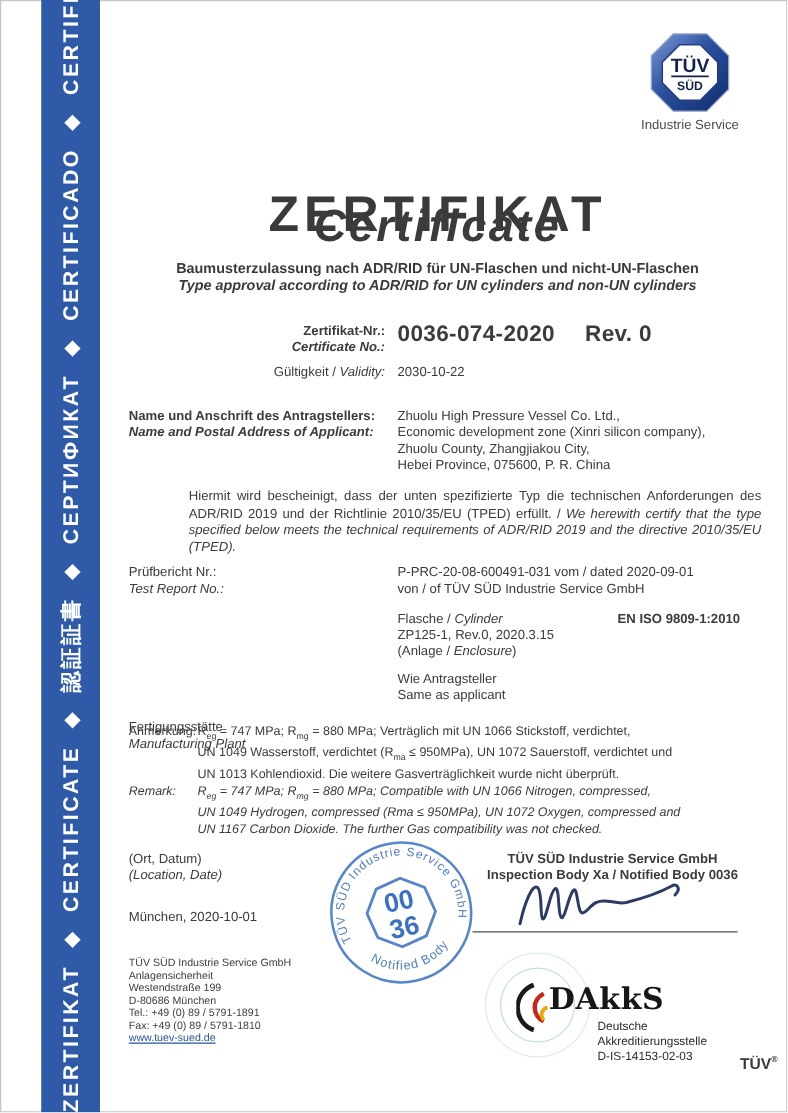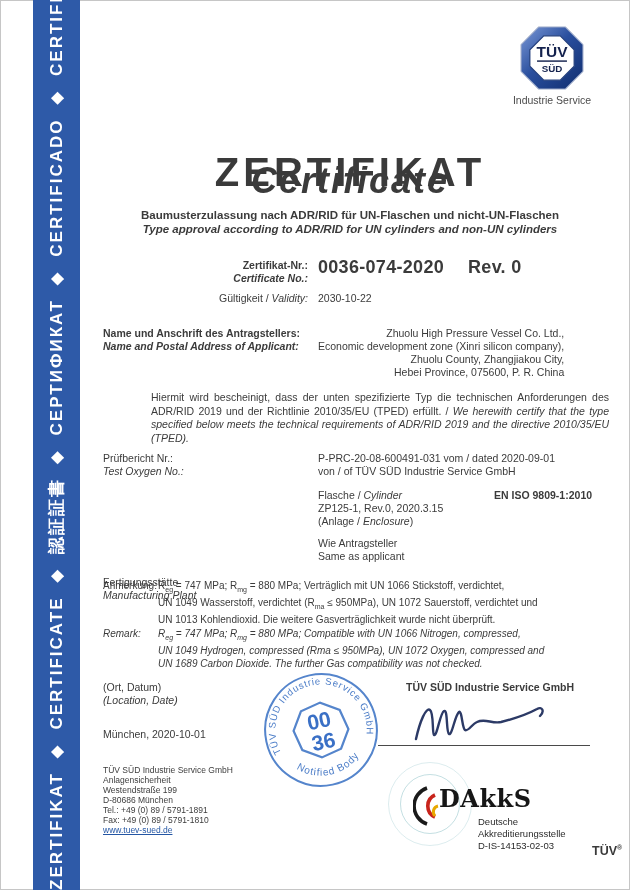--- a/index.html
+++ b/index.html
@@ -30,21 +30,21 @@
   .lbl-right { position:absolute; left:90px; width:218px; text-align:right; font-size:10.5px; line-height:12.5px; }
   .lbl-left  { position:absolute; left:103px; font-size:10.5px; line-height:13px; }
   .val       { position:absolute; left:318px; font-size:10.5px; line-height:13px; }
   .it { font-style:italic; }
   .certno-label { top:259px; font-weight:bold; }
   .certno-value { top:257px; left:318px; position:absolute; font-size:18px; font-weight:bold; letter-spacing:0.3px; }
   .certno-value .rev { margin-left:24px; }
   .validity-label { top:292px; }
   .validity-value { top:292px; }
   .applicant-label { top:327px; font-weight:bold; }
-  .applicant-value { top:327px;text-align:right; }
+  .applicant-value { top:327px; }
   .statement { position:absolute; left:103px; top:391px; width:458px; font-size:10.5px;
                line-height:13.5px; text-align:justify;margin-left:48px; }
   .testreport-label { top:452px; }
   .testreport-value { top:452px; }
   .typerow-label { top:489px; }
   .typerow-value { top:489px; }
   .standard { position:absolute; left:472px; top:489px; font-size:10.5px; font-weight:bold;padding-left:22px; }
   .plant-label { top:537px;margin-top:39px; }
   .plant-value { top:537px; }
   
@@ -134,21 +134,21 @@
     <div>Zhuolu County, Zhangjiakou City,</div>
     <div>Hebei Province, 075600, P. R. China</div>
   </div>
 
   <div class="statement">
     <span>Hiermit wird bescheinigt, dass der unten spezifizierte Typ die technischen Anforderungen des ADR/RID 2019 und der Richtlinie 2010/35/EU (TPED) erfüllt. / </span><span class="it">We herewith certify that the type specified below meets the technical requirements of ADR/RID 2019 and the directive 2010/35/EU (TPED).</span>
   </div>
 
   <div class="lbl-left testreport-label">
     <div>Prüfbericht Nr.:</div>
-    <div class="it">Test Oxygen No.:</div>
+    <div class="it">Test Report No.:</div>
   </div>
   <div class="val testreport-value">
     <div>P-PRC-20-08-600491-031 vom / dated 2020-09-01</div>
     <div>von / of TÜV SÜD Industrie Service GmbH</div>
   </div>
 
   <div class="val typerow-value">
     <div><span>Flasche / </span><span class="it">Cylinder</span></div>
     <div>ZP125-1, Rev.0, 2020.3.15</div>
     <div><span>(Anlage / </span><span class="it">Enclosure</span><span>)</span></div>
@@ -171,21 +171,21 @@
         <div>R<sub>eg</sub> = 747 MPa; R<sub>mg</sub> = 880 MPa; Verträglich mit UN 1066 Stickstoff, verdichtet,</div>
         <div>UN 1049 Wasserstoff, verdichtet (R<sub>ma</sub> ≤ 950MPa), UN 1072 Sauerstoff, verdichtet und</div>
         <div>UN 1013 Kohlendioxid. Die weitere Gasverträglichkeit wurde nicht überprüft.</div>
       </div>
     </div>
     <div class="remark-row it">
       <div class="remark-lbl">Remark:</div>
       <div class="remark-lines">
         <div>R<sub>eg</sub> = 747 MPa; R<sub>mg</sub> = 880 MPa; Compatible with UN 1066 Nitrogen, compressed,</div>
         <div>UN 1049 Hydrogen, compressed (Rma ≤ 950MPa), UN 1072 Oxygen, compressed and</div>
-        <div>UN 1689 Carbon Dioxide. The further Gas compatibility was not checked.</div>
+        <div>UN 1167 Carbon Dioxide. The further Gas compatibility was not checked.</div>
       </div>
     </div>
   </div>
 
   <div class="lbl-left issue-label">
     <div>(Ort, Datum)</div>
     <div class="it">(Location, Date)</div>
   </div>
   <div class="issue-value">München, 2020-10-01</div>
 
@@ -201,20 +201,21 @@
         <textPath href="#arcBot" startOffset="50%" text-anchor="middle">Notified Body</textPath>
       </text>
       <polygon points="91.6,69.7 80.5,87.1 60.3,91.6 42.9,80.5 38.4,60.3 49.5,42.9 69.7,38.4 87.1,49.5" fill="none" stroke="#5585cc" stroke-width="2.2"></polygon>
       <text x="65" y="63" text-anchor="middle" font-family="Liberation Sans, sans-serif" font-weight="bold" font-size="21" fill="#3a70c6">00</text>
       <text x="65" y="84" text-anchor="middle" font-family="Liberation Sans, sans-serif" font-weight="bold" font-size="21" fill="#3a70c6">36</text>
     </svg>
   </div>
 
   <div class="inspection">
     <div>TÜV SÜD Industrie Service GmbH</div>
+    <div>Inspection Body Xa / Notified Body 0036</div>
   </div>
   <div class="signature">
     <svg width="150" height="46" viewBox="0 0 150 46">
       <path d="M8,40 C12,22 18,8 22,11 C26,14 24,34 26,36 C29,38 32,14 36,12 C40,10 38,33 41,35 C44,37 47,16 51,13 C54,11 54,29 57,31 C60,33 64,25 69,23 C77,19 84,25 93,23 C105,20 118,16 129,10 C134,7 137,12 132,17" stroke="#2c3a66" stroke-width="2.4" fill="none" stroke-linecap="round"></path>
     </svg>
   </div>
   <div class="sig-line"></div>
 
   <div class="footer">
     <div>TÜV SÜD Industrie Service GmbH</div>

